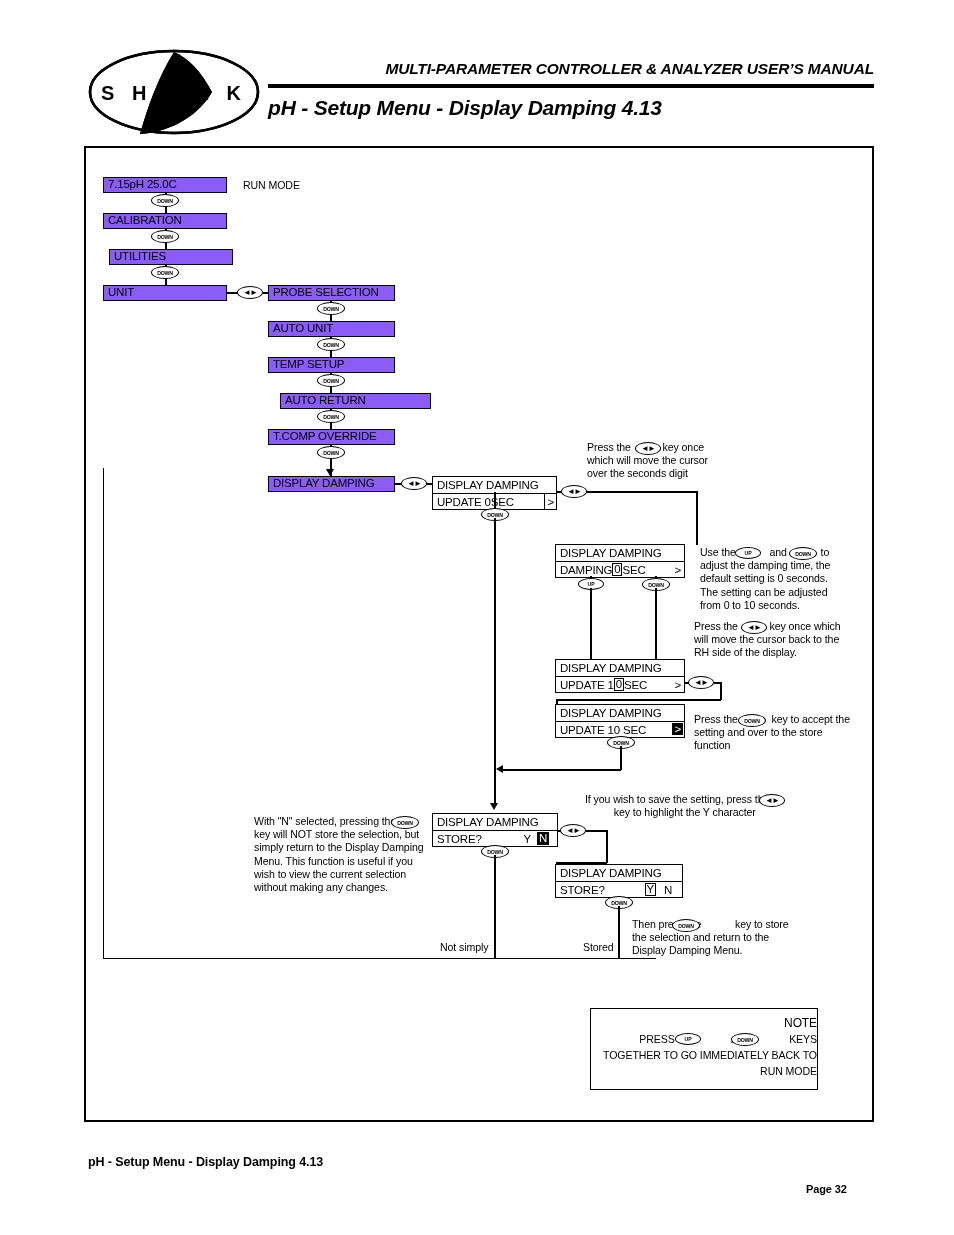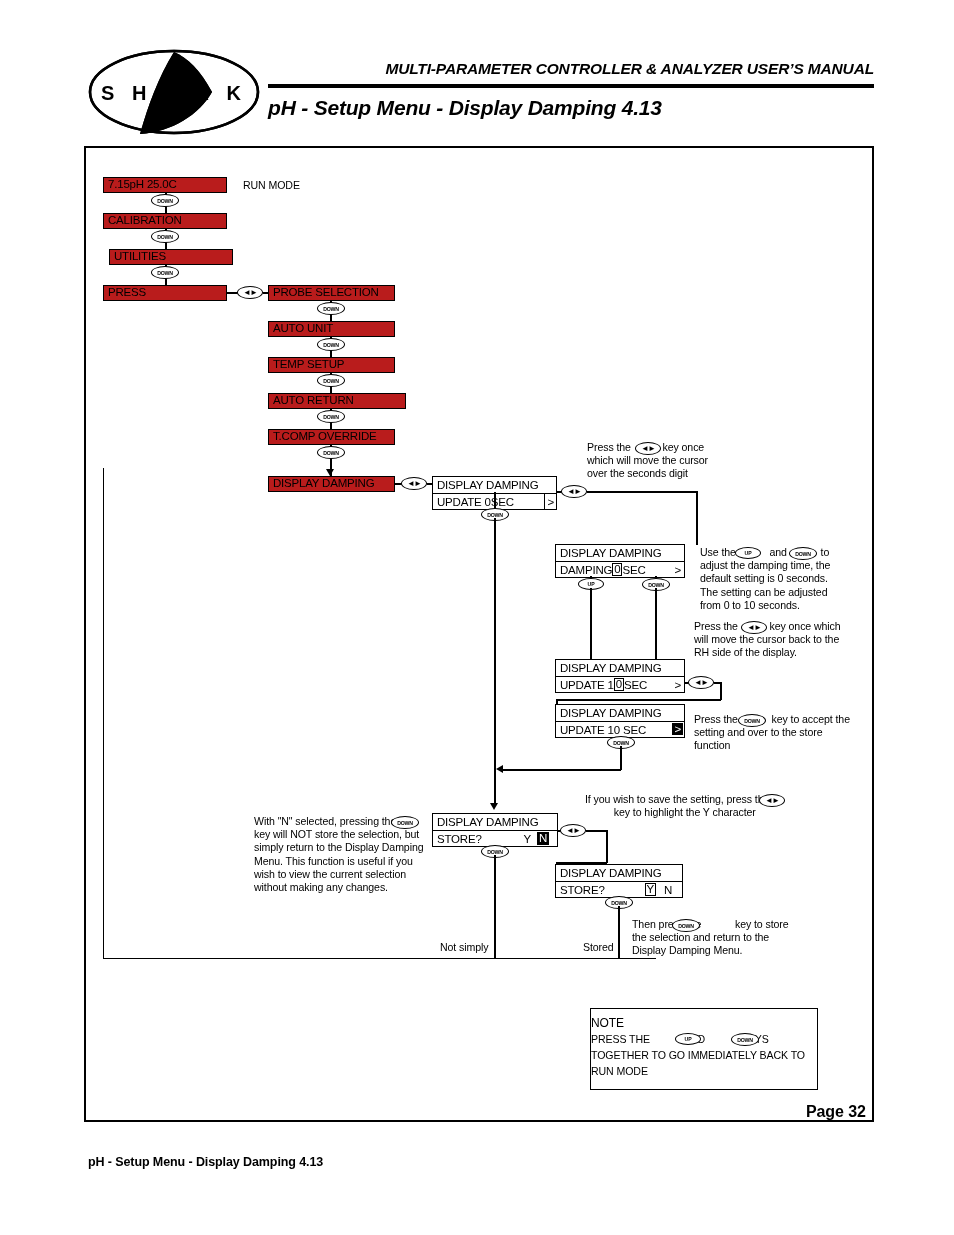--- a/index.html
+++ b/index.html
@@ -16,21 +16,21 @@
      letter-spacing:-0.2px;}
 
   
   #logo{left:88px;top:48px;width:172px;height:88px;}
   #logo svg{display:block;}
 
   
   #page-frame{left:84px;top:146px;width:786px;height:972px;border:2px solid #000;}
 
   
-  .box{border:1.4px solid #000;background:#b91c1c;box-sizing:border-box;
+  .box{border:1.4px solid #000;background:#8b5cf6;box-sizing:border-box;
        font-size:11.5px;line-height:1;display:flex;align-items:center;
        padding-left:4px;letter-spacing:-0.2px;}
   .box.h{height:16px;}
   .lcd{border:1.4px solid #000;background:#fff;box-sizing:border-box;}
   .lcd .row{height:16px;display:flex;align-items:center;padding-left:4px;
        font-size:11.5px;letter-spacing:-0.2px;position:relative;box-sizing:border-box;}
   .lcd .row.sep{border-top:1.4px solid #000;}
 
   
   .inv{background:#000;color:#fff;display:inline-block;
@@ -50,27 +50,27 @@
   .key.up{width:26px;height:12px;}
   .key.lr{width:26px;height:13px;font-size:8px;letter-spacing:-1px;}
 
   
   .txt{font-size:10.6px;line-height:13.2px;letter-spacing:-0.1px;}
 
   .small-lbl{font-size:10.6px;letter-spacing:-0.1px;}
 
   
   #note-box{left:590px;top:1008px;width:228px;height:82px;border:1.6px solid #000;
-     box-sizing:border-box;text-align:left;font-size:10.6px;line-height:16px;
+     box-sizing:border-box;text-align:right;font-size:10.6px;line-height:16px;
      padding-top:6px;letter-spacing:-0.1px;}
   #note-box .nt-title{font-size:12px;}
 
   
   #footer-left{left:88px;top:1155px;font-size:12.5px;font-weight:bold;letter-spacing:-0.1px;}
-  #footer-right{left:806px;top:1103px;font-size:16px;font-weight:bold;letter-spacing:-0.1px;}
+  #footer-right{left:806px;top:1183px;font-size:11px;font-weight:bold;letter-spacing:-0.1px;}
 
   
   #loop-rect{left:103px;top:468px;width:552px;height:490px;
      border-left:1.6px solid #000;border-bottom:1.6px solid #000;}
 </style>
 </head>
 <body>
 
 <div class="abs" id="logo">
   <svg width="172" height="88" viewBox="0 0 172 88">
@@ -110,21 +110,21 @@
 <div class="abs box h" style="left:109px;top:249px;width:124px;">
   <span>UTILITIES</span>
 </div>
 
 <div class="abs vline" style="left:165px;top:265px;height:27px;"></div>
 <div class="key down" style="left:151px;top:266px;">
     <span>DOWN</span>
   </div>
 
 <div class="abs box h" style="left:103px;top:285px;width:124px;">
-  <span>PRESS</span>
+  <span>UNIT</span>
 </div>
 
 <div class="abs hline" style="left:227px;top:292px;width:12px;"></div>
 <div class="key lr" style="left:237px;top:286px;">
     <span>◄►</span>
   </div>
 <div class="abs hline" style="left:263px;top:292px;width:5px;"></div>
 
 <div class="abs box h" style="left:268px;top:285px;width:127px;">
   <span>PROBE SELECTION</span>
@@ -143,21 +143,21 @@
   </div>
 
 <div class="abs box h" style="left:268px;top:357px;width:127px;">
   <span>TEMP SETUP</span>
 </div>
 <div class="abs vline" style="left:330px;top:373px;height:27px;"></div>
 <div class="key down" style="left:317px;top:374px;">
     <span>DOWN</span>
   </div>
 
-<div class="abs box h" style="left:268px;top:393px;width:138px;">
+<div class="abs box h" style="left:280px;top:393px;width:151px;">
   <span>AUTO RETURN</span>
 </div>
 <div class="abs vline" style="left:330px;top:409px;height:27px;"></div>
 <div class="key down" style="left:317px;top:410px;">
     <span>DOWN</span>
   </div>
 
 <div class="abs box h" style="left:268px;top:429px;width:127px;">
   <span>T.COMP OVERRIDE</span>
 </div>

